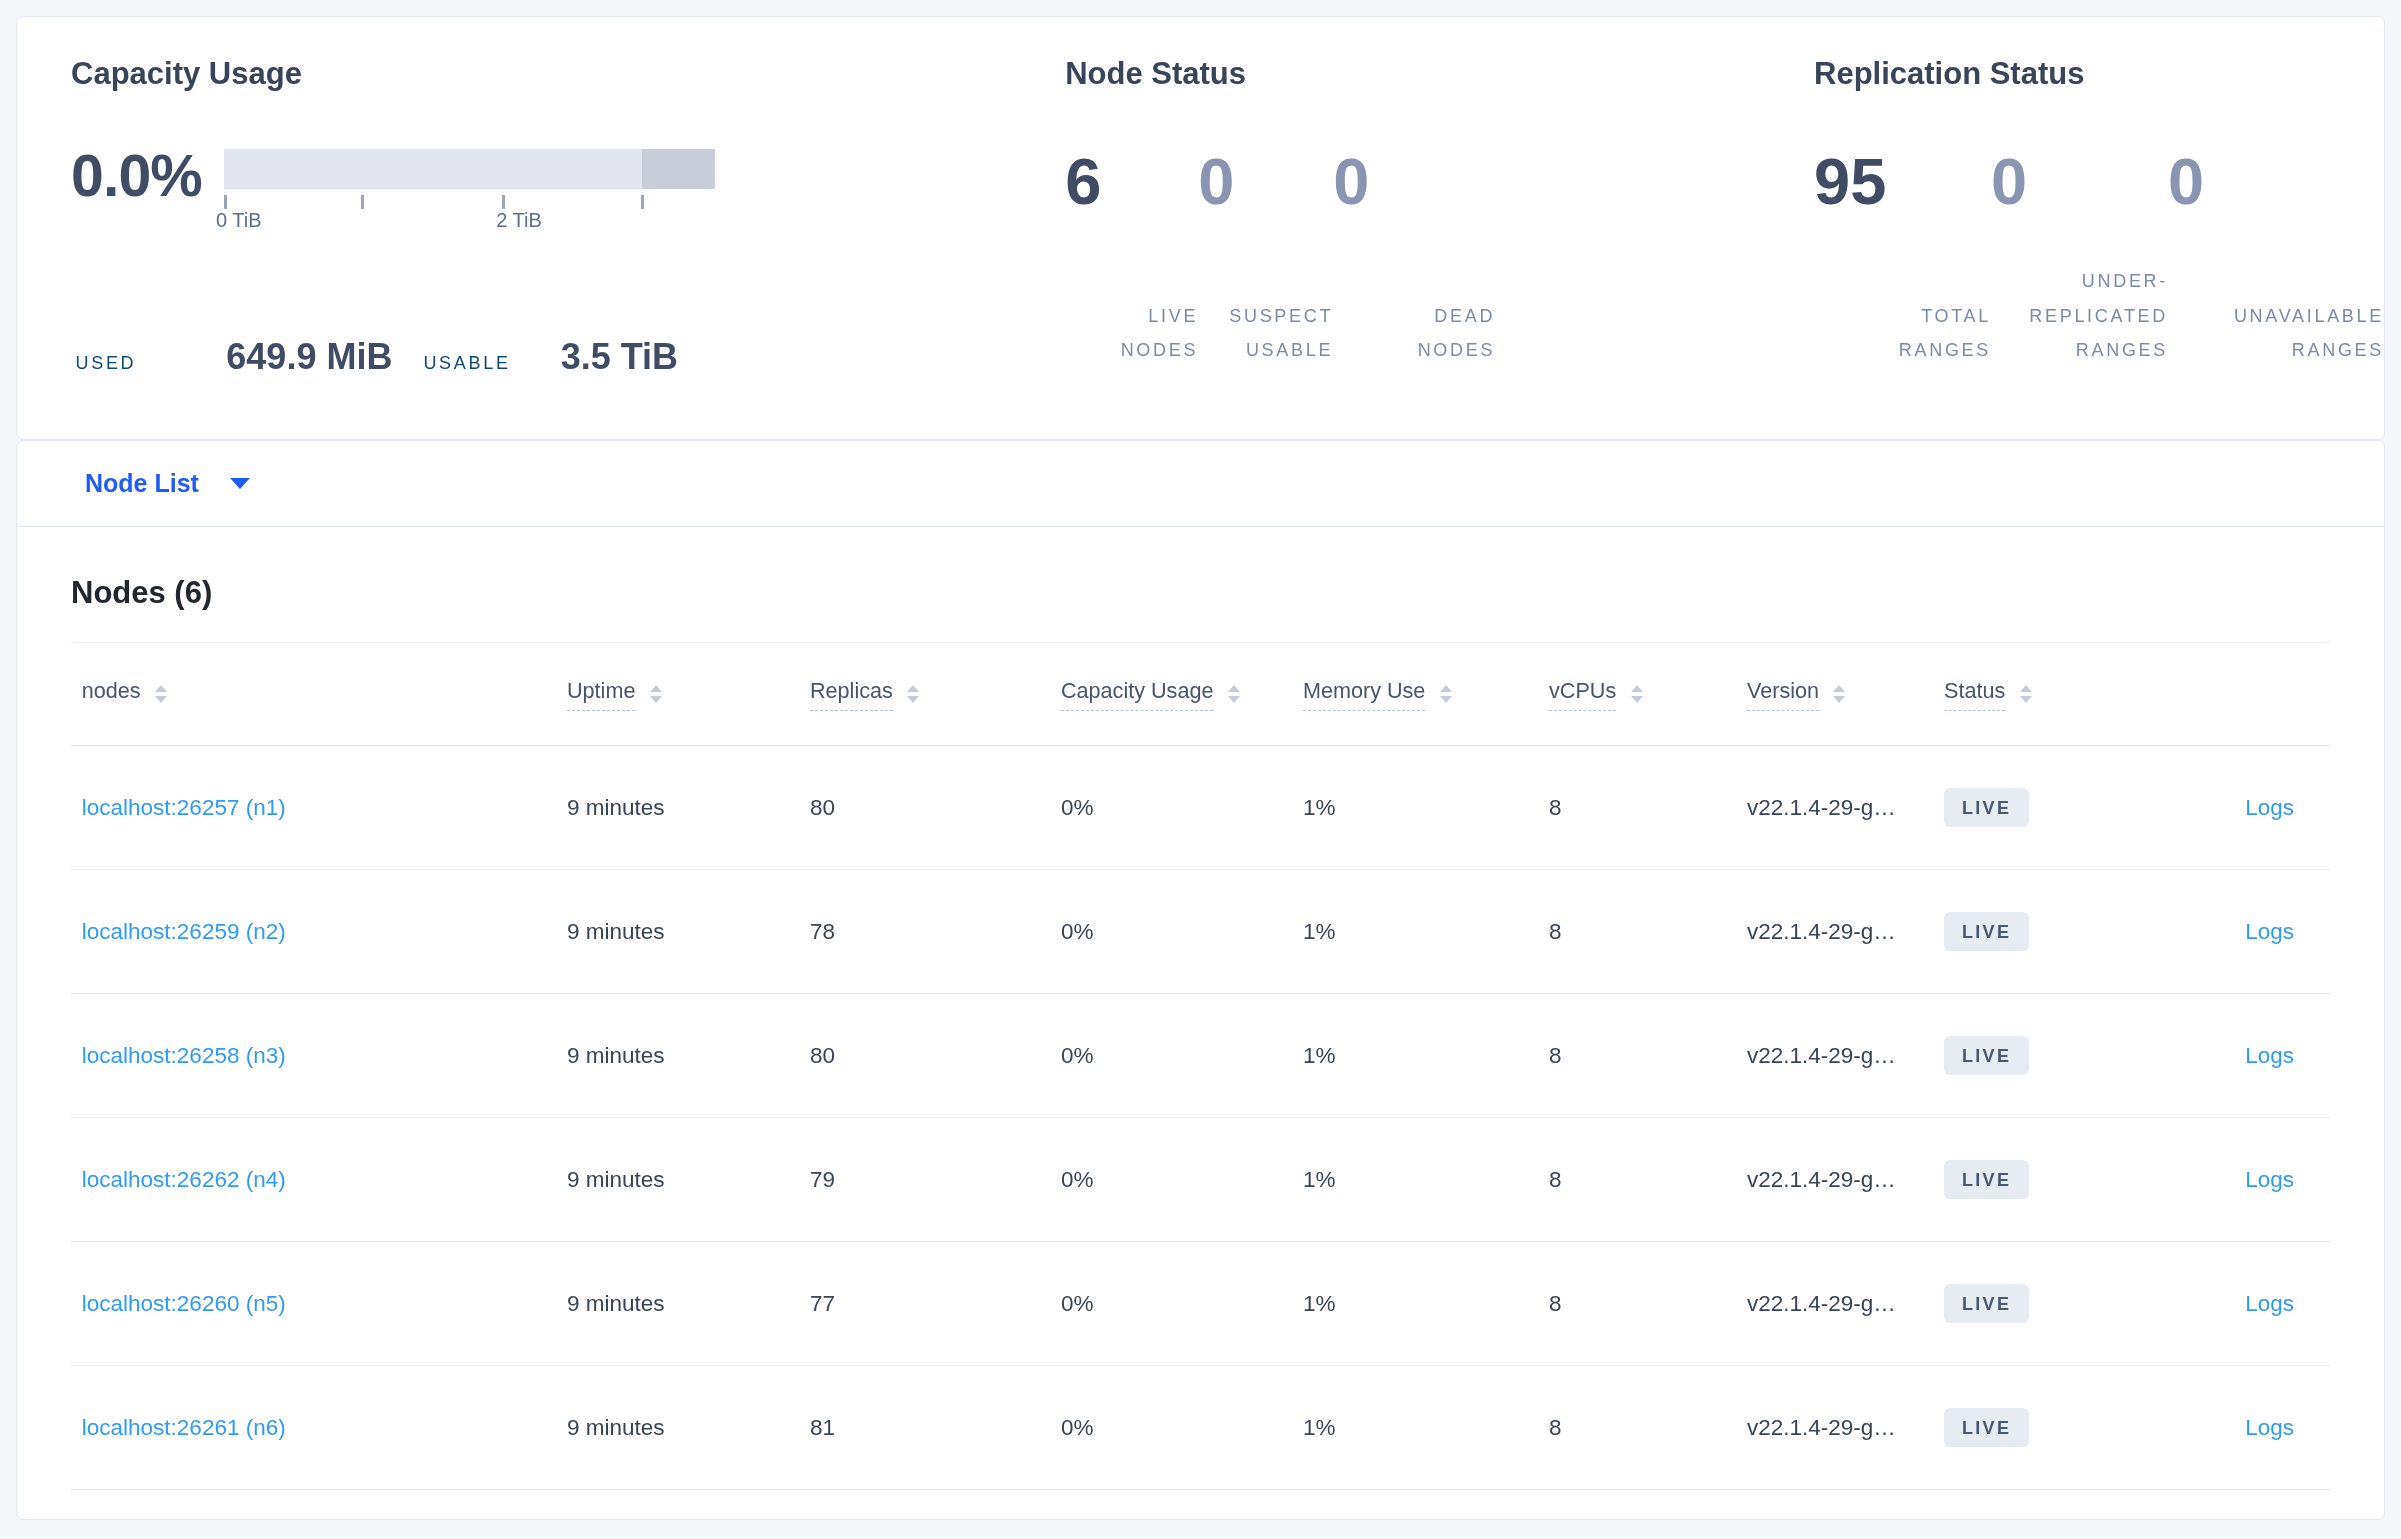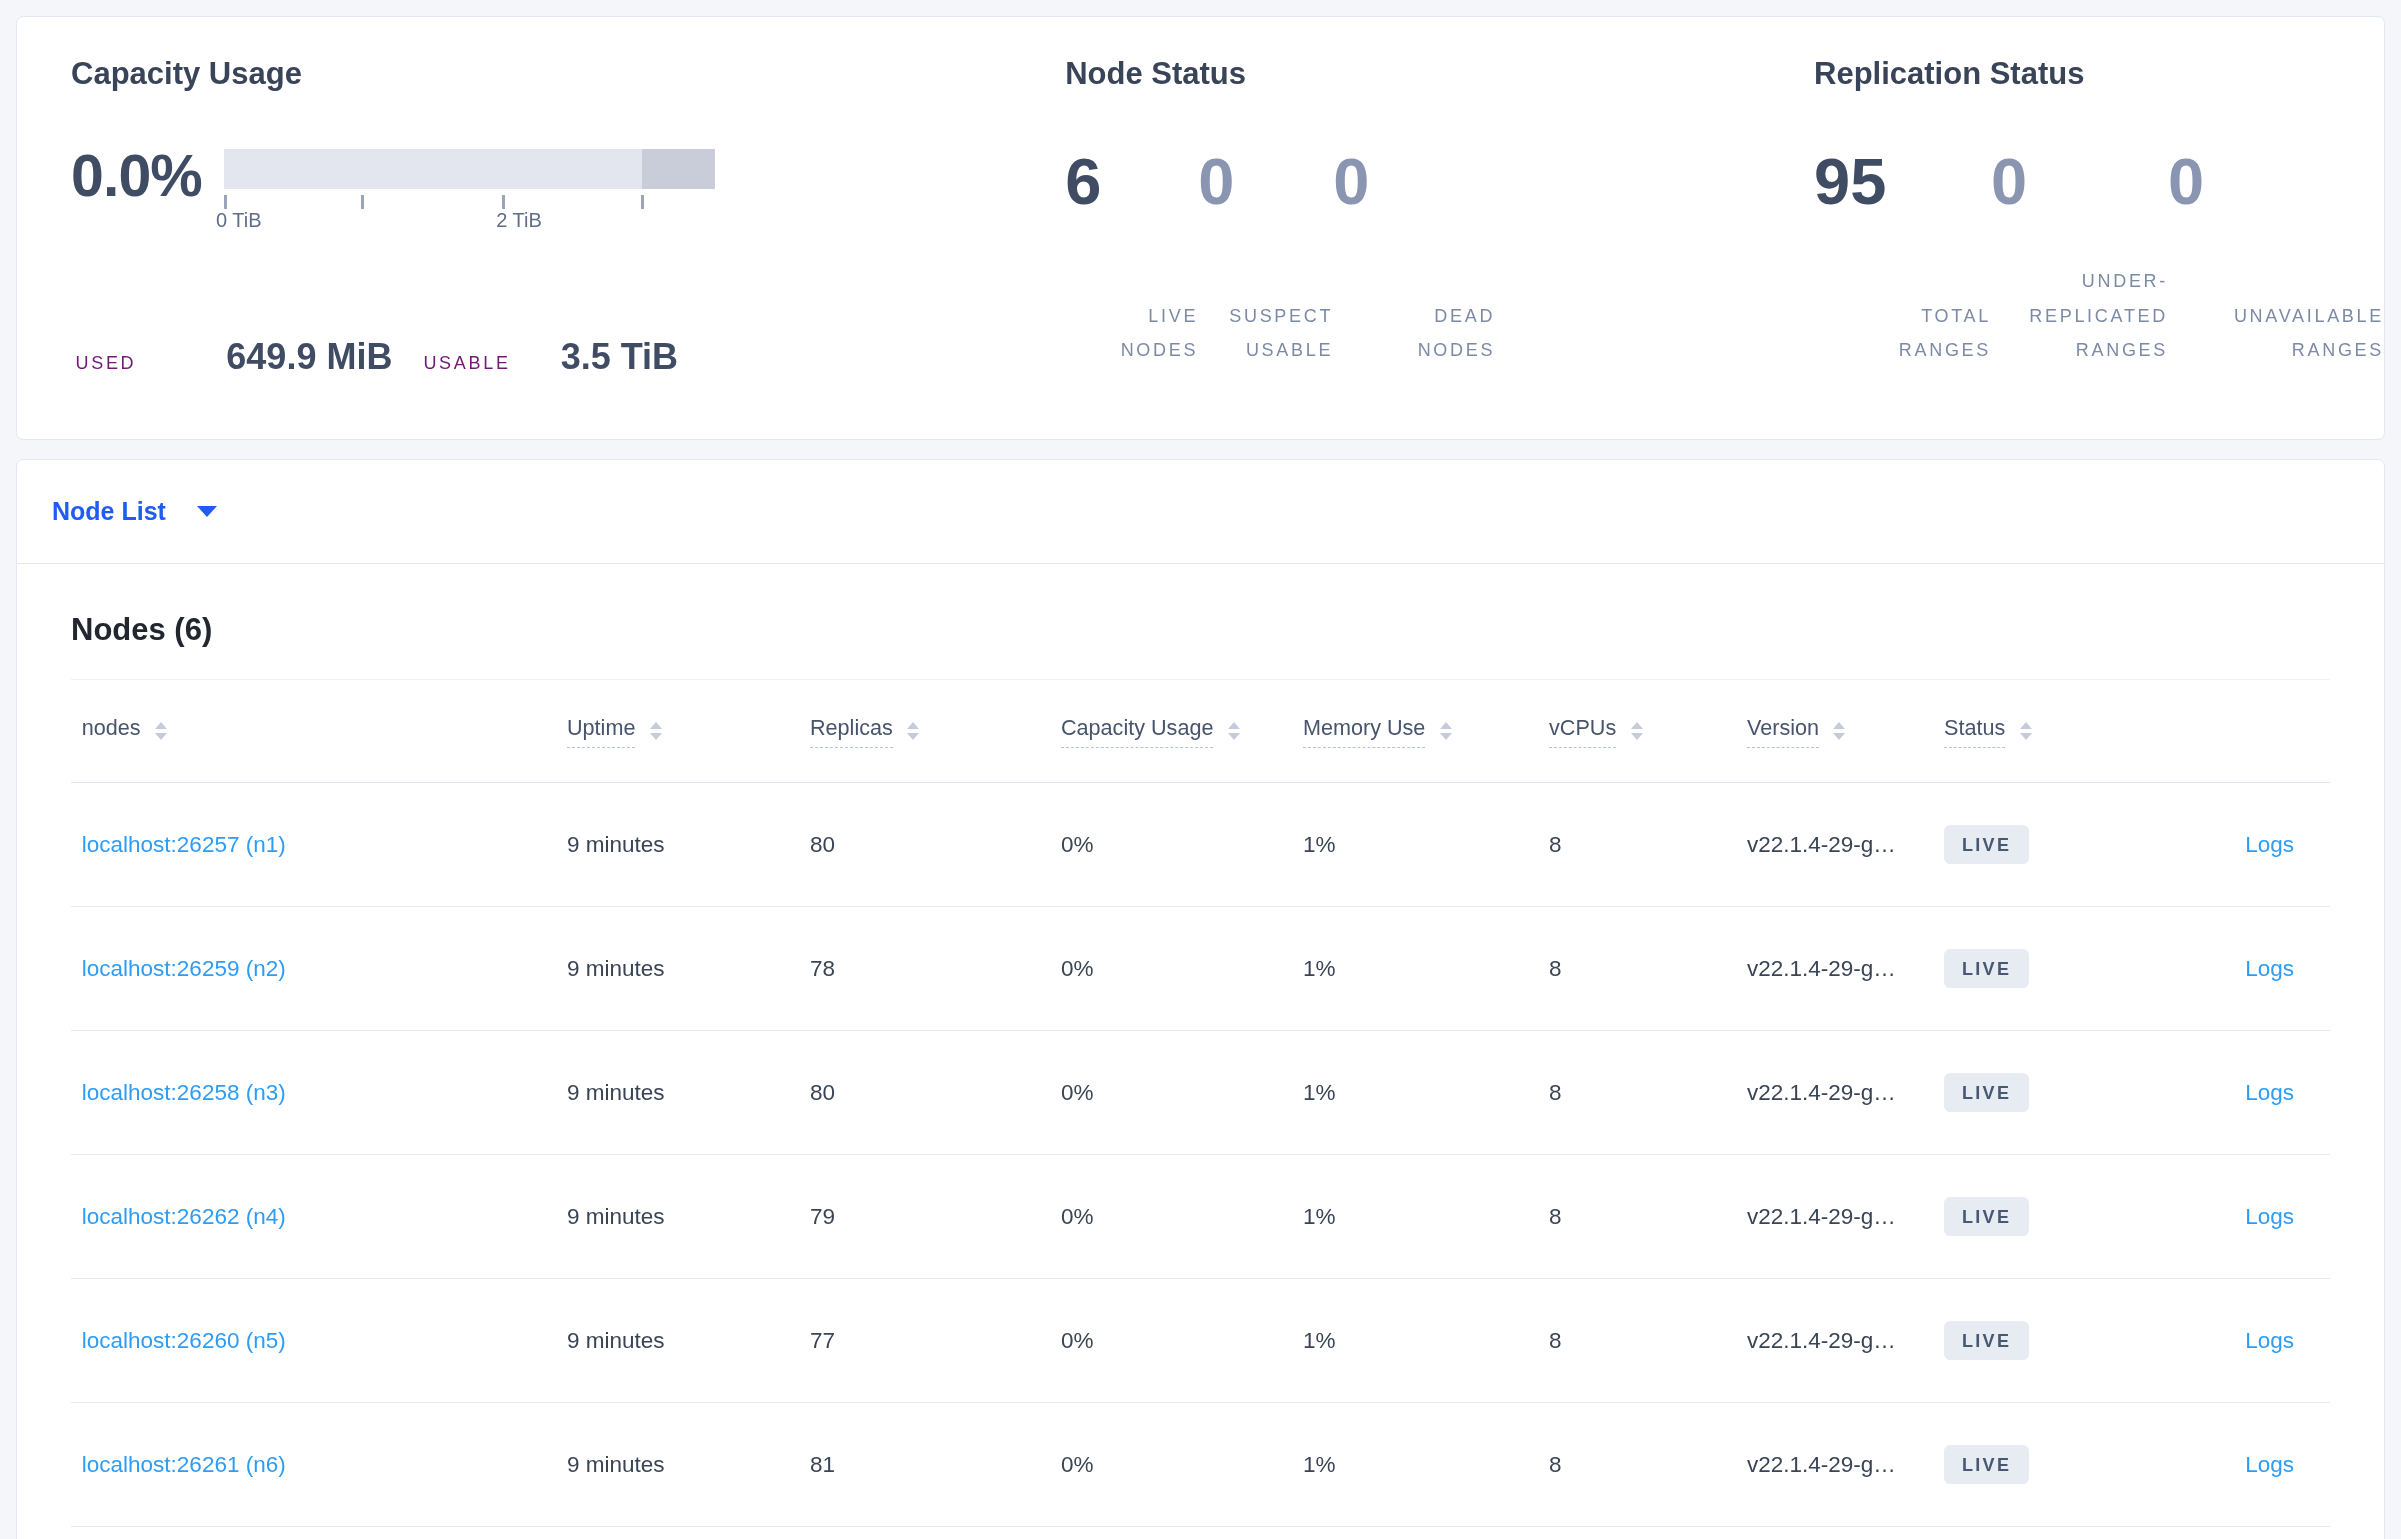--- a/index.html
+++ b/index.html
@@ -36,42 +36,42 @@
   .gauge-row { display:flex; margin-top:56px; }
   .pct { font-size:59px; font-weight:700; color:#3f4c63; width:153px; line-height:1; letter-spacing:-0.9px; }
   .bar-wrap { position:relative; margin-top:1.8px; }
   .bar { width:491px; height:40px; background:#e3e6ee; position:relative; }
   .bar-over { position:absolute; top:0; right:0; height:40px; width:73px; background:#c9cdd9; }
   .ticks { position:relative; height:20px; width:491px; }
   .tick { position:absolute; top:6.3px; width:2.7px; height:13.5px; background:#9aa5b9; }
   .tick-labels { position:relative; width:491px; height:27px;margin-left:13px; }
   .tick-label { position:absolute; transform:translateX(-50%); font-size:20px; color:#5f6e88; white-space:nowrap; }
   .cap-stats { margin-top:auto; margin-bottom:61px; display:flex; align-items:baseline; }
-  .cap-label { font-size:18px; letter-spacing:2.7px; color:#701a75;text-align:center; }
+  .cap-label { font-size:18px; letter-spacing:2.7px; color:#0c4a6e;text-align:center; }
   .cap-value { font-size:36px; font-weight:700; color:#3f4c63; }
 
   
   .stats-row { display:flex; margin-top:58px; flex:1; }
   .stat { display:flex; flex-direction:column; justify-content:space-between; padding-bottom:72px; }
   .stat-number { font-size:65px; font-weight:600; line-height:1; color:#8a95b1; }
   .stat-number.em { color:#3f4c63; font-weight:700; }
   .stat-label {
     font-size:18px; letter-spacing:2.7px; color:#7c8aa6;
     line-height:1.9; white-space:pre-line;text-align:right;
   }
   .w148{width:133px;} .w150{width:135px;} .w180{width:162px;}
   .w196{width:177px;gap:9px;} .w240{width:216px;}
 
   
   .nodelist-card {
-    margin-top:19px;
-    height:105px;
+    margin-top:0;
+    height:87px;
     border-radius:7.2px 7.2px 0 0;
     display:flex; align-items:center;
-    padding-left:35px;
+    padding-left:68px;
   }
   .nodelist-link {
     display:flex; align-items:center;
     font-size:25px; font-weight:700; color:#1f5cf5; cursor:pointer;
   }
   .caret-down {
     width:0; height:0; margin-left:31px;
     border-left:10px solid transparent;
     border-right:10px solid transparent;
     border-top:11.7px solid #1f5cf5;

